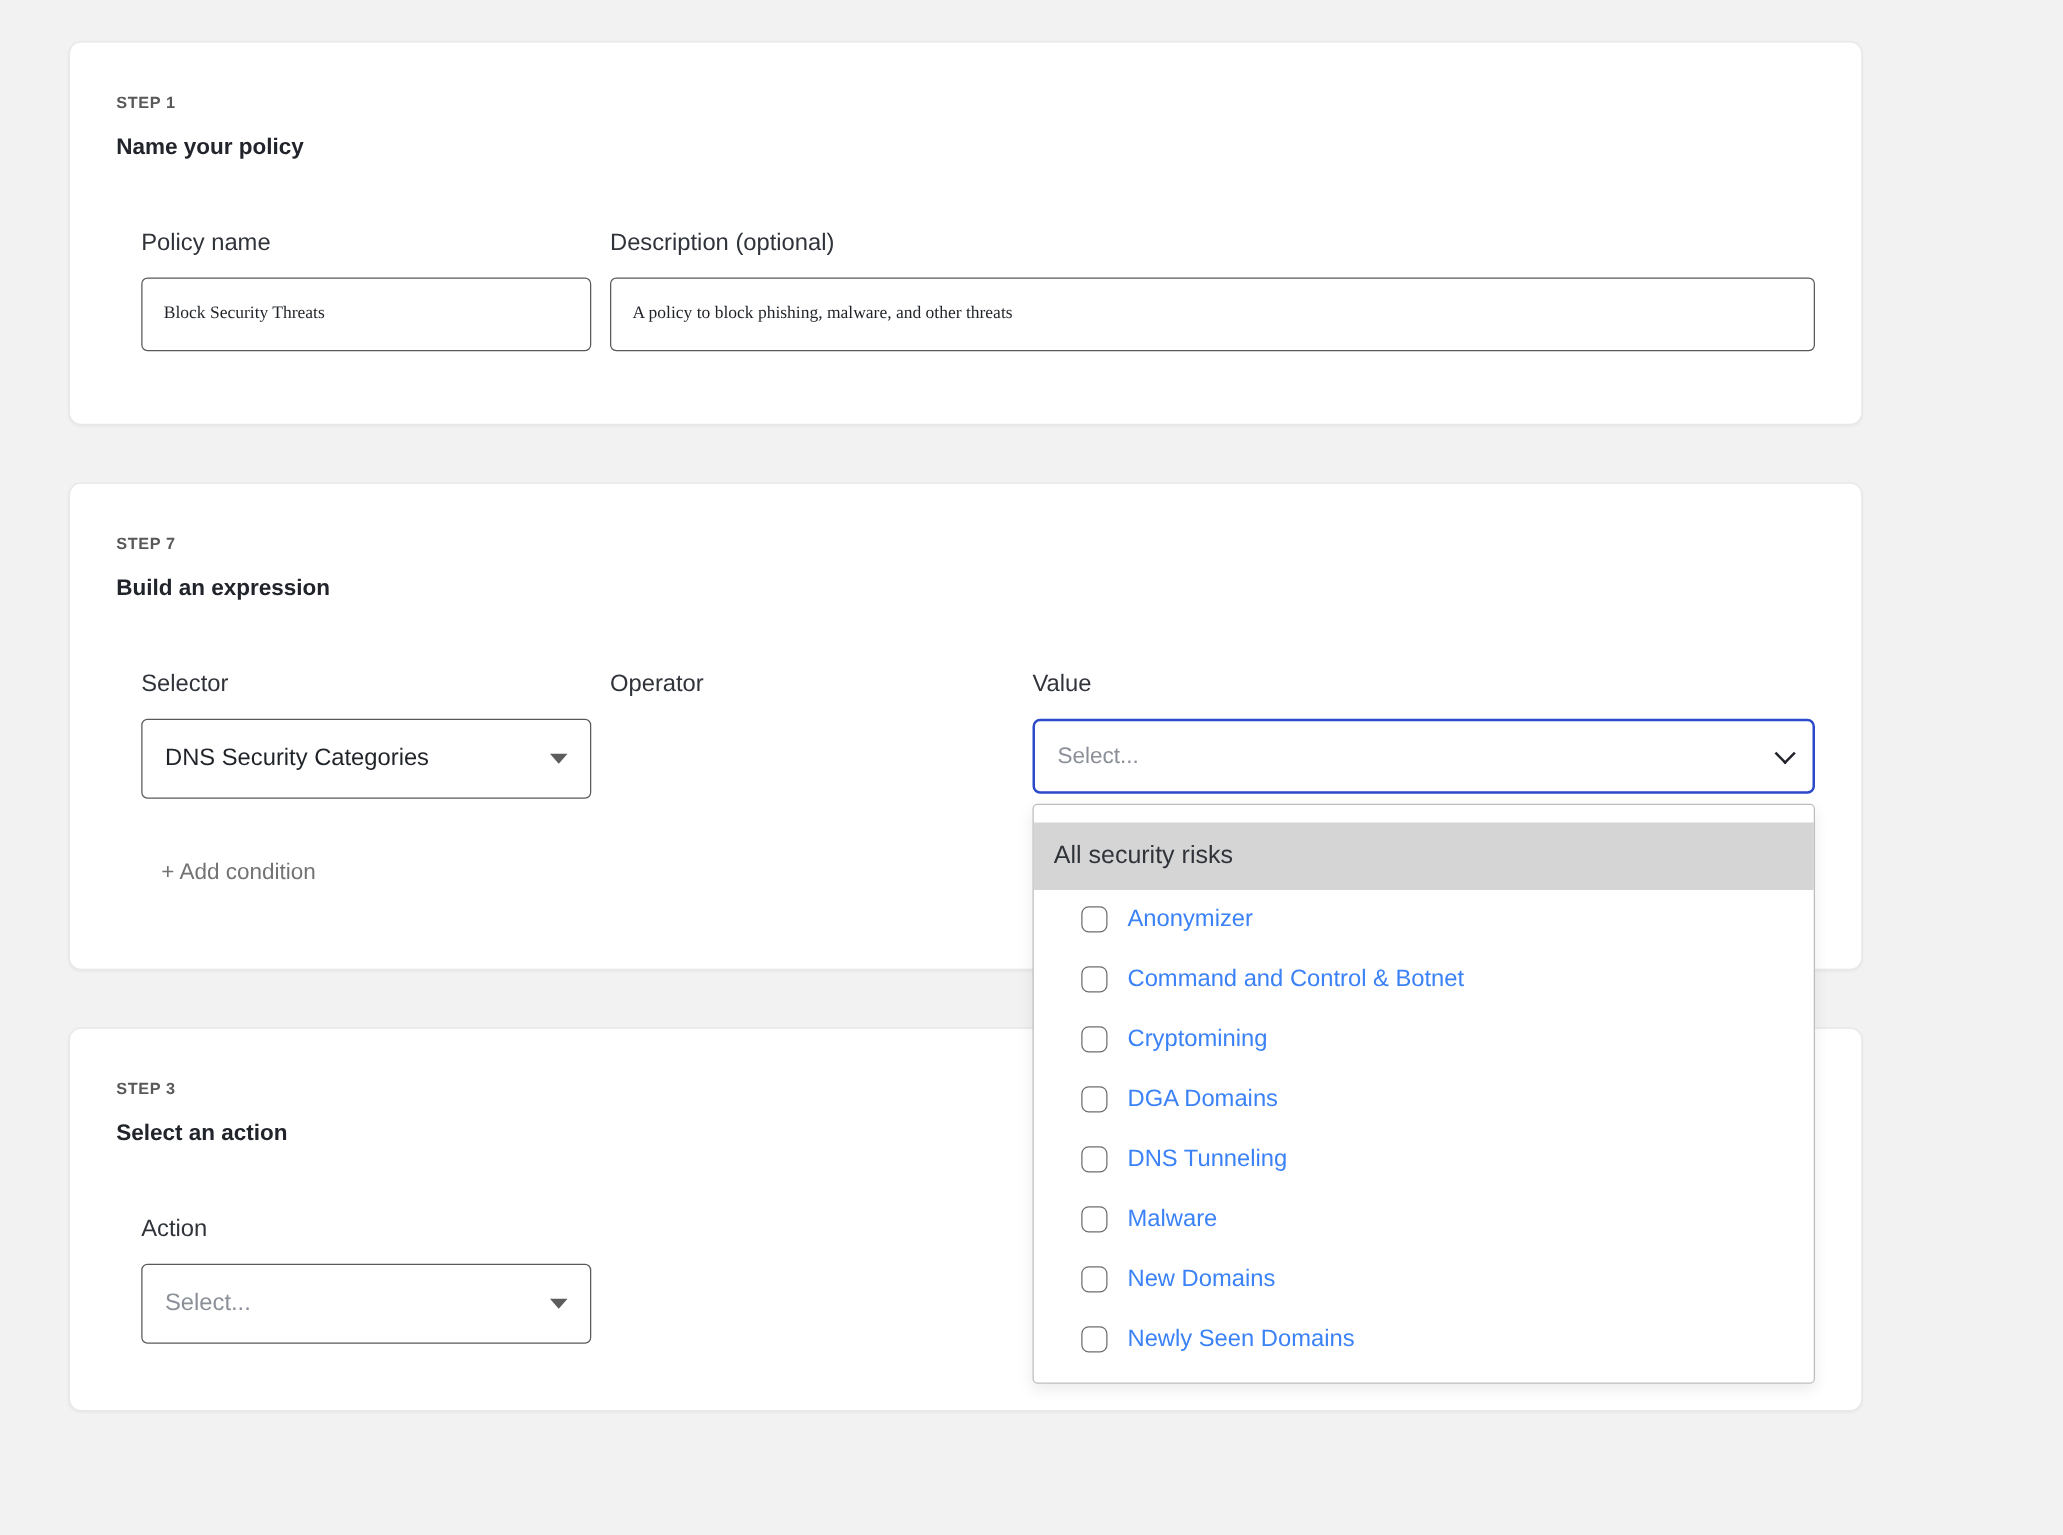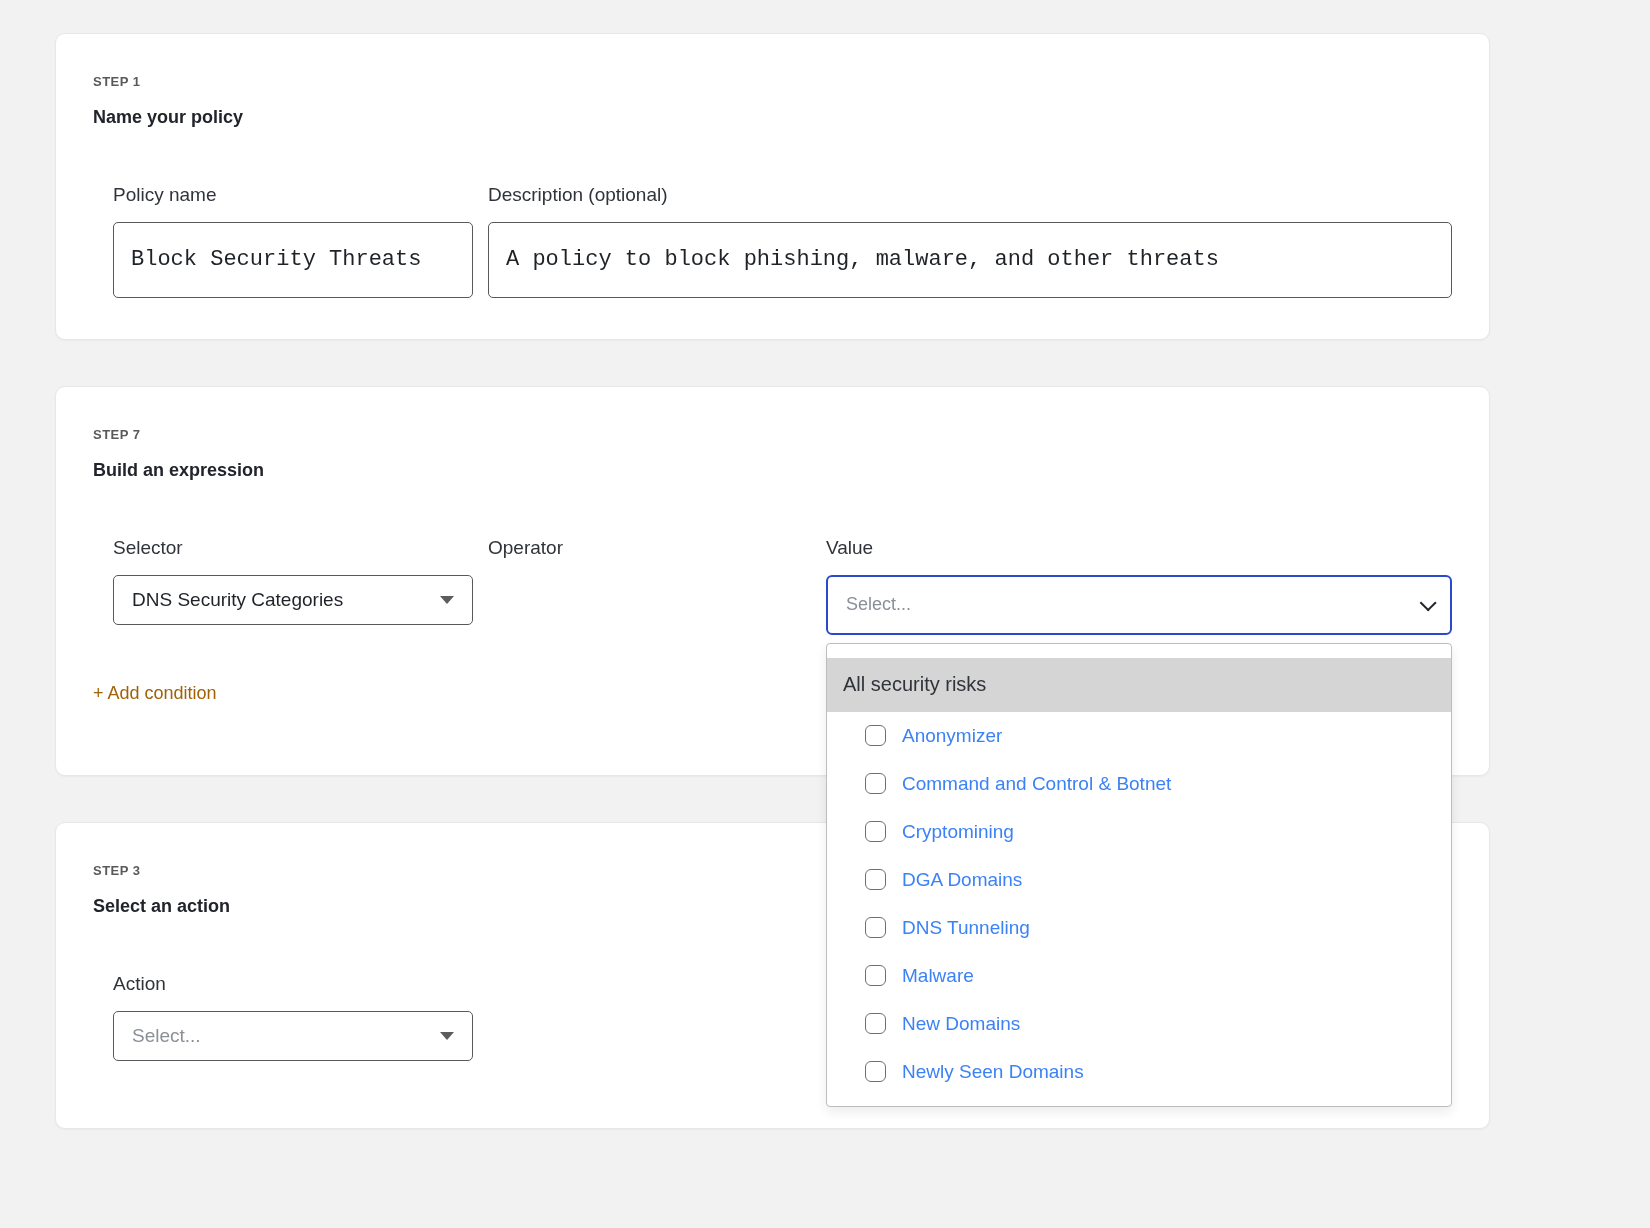--- a/index.html
+++ b/index.html
@@ -47,33 +47,33 @@
     font-size: 19px;
     color: #30343a;
     margin-bottom: 16px;
   }
   .w360 { width: 360px; flex: none; margin-left: 20px; }
   .w323 { width: 323px; flex: none; }
   .grow { flex: 1; min-width: 0; }
 
   .text-input {
     width: 100%;
-    height: 76px;
+    height: 59px;
     border: 1px solid #595959;
     border-radius: 5px;
     padding: 0 17px;
-    font-size: 22px;
+    font-size: 14px;
     color: #1f2328;
     background: #fff;
-    font-family: Liberation Mono, monospace;
+    font-family: Liberation Serif, serif;
     outline: none;
   }
 
   .select {
-    height: 50px;
+    height: 64px;
     border: 1px solid #595959;
     border-radius: 5px;
     background: #fff;
     display: flex;
     align-items: center;
     justify-content: space-between;
     padding: 0 18px;
     font-size: 19px;
     color: #1f2328;
     cursor: pointer;
@@ -142,23 +142,24 @@
     border-radius: 6px;
     background: #fff;
     margin-right: 16px;
     flex: none;
   }
 
   .add-condition {
     display: inline-block;
     margin-top: 48px;
     font-size: 18px;
-    color: #a16207;
+    color: #737373;
     text-decoration: none;
     cursor: pointer;
+    margin-left: 36px;
   }
 </style>
 </head>
 <body>
 
 <main>
 
   <section class="card card-step1">
     <div class="step-label">STEP 1</div>
     <h2 class="card-title">Name your policy</h2>

